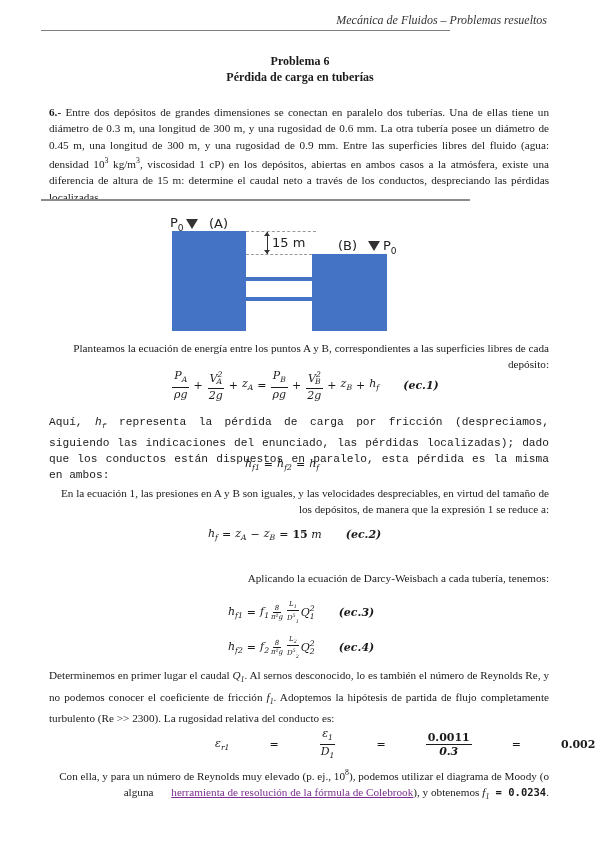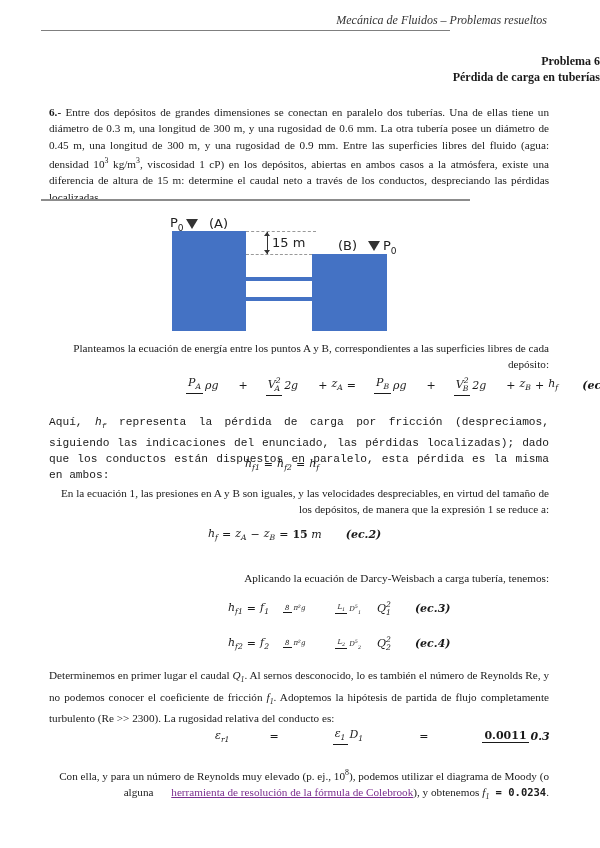--- a/index.html
+++ b/index.html
@@ -1,24 +1,24 @@
 <!DOCTYPE html>
 <html><head>
 <meta charset="utf-8">
 <style>
   html, body { margin:0; padding:0; background:#ffffff; }
   body { width:600px; height:848px; position:relative; overflow:hidden;
          font-family:"Liberation Serif", "DejaVu Serif", serif; color:#1a1a1a; }
   .abs { position:absolute; }
   .header-text { right:53px; top:13px; font-style:italic; font-size:12px; color:#333; white-space:nowrap; }
-  .title { left:0; width:600px; text-align:right; font-weight:bold; font-size:12px; }
+  .title { left:0; width:600px; text-align:center; font-weight:bold; font-size:12px; }
   .para { left:49px; width:500px; font-size:11.2px; line-height:16.4px; text-align:justify; }
   .para.left { text-align:right; }
   .eq { font-family:"DejaVu Serif", "Liberation Serif", serif; font-style:italic; font-size:11px; white-space:nowrap; display:flex; align-items:center; }
-  .frac { display:inline-flex; flex-direction:row; align-items:center; vertical-align:middle; margin:0 14px; }
+  .frac { display:inline-flex; flex-direction:column; align-items:center; vertical-align:middle; margin:0 0; }
   .frac .num { border-bottom:1px solid #1a1a1a; padding:0 2px; line-height:13px; }
   .frac .den { padding:0 2px; line-height:13px;font-style:italic; }
   .frac.small { font-size:7px; }
   .frac.small .num, .frac.small .den { line-height:8px; }
   .op { margin:0 4px; font-style:normal; }
   .bold { font-weight:bold; font-style:normal; }
   .eqnum { font-weight:bold; font-style:italic; margin-left:24px; }
   sub, sup { font-size:70%; }
   .link { color:#7b2d8e; text-decoration:underline;padding-left:15px; }
   .tank { background:#4472c4; }
@@ -107,21 +107,21 @@
   <span><span>h</span><sub>f</sub></span>
   <span class="op">=</span>
   <span><span>z</span><sub>A</sub></span>
   <span class="op">−</span>
   <span><span>z</span><sub>B</sub></span>
   <span class="op">=</span>
   <span class="bold">15</span>&nbsp;<span>m</span>
   <span class="eqnum">(ec.2)</span>
 </div>
 
-<div class="abs para left" style="top:570px;">Aplicando la ecuación de Darcy-Weisbach a carga tubería, tenemos:</div>
+<div class="abs para left" style="top:570px;">Aplicando la ecuación de Darcy-Weisbach a cada tubería, tenemos:</div>
 
 <div class="abs eq" style="left:228px;top:600px;">
   <span><span>h</span><sub>f1</sub></span>
   <span class="op">=</span>
   <span><span>f</span><sub>1</sub></span>
   <span class="frac small">
       <span class="num">8</span>
       <span class="den">π²g</span>
     </span>
   <span class="frac small">

